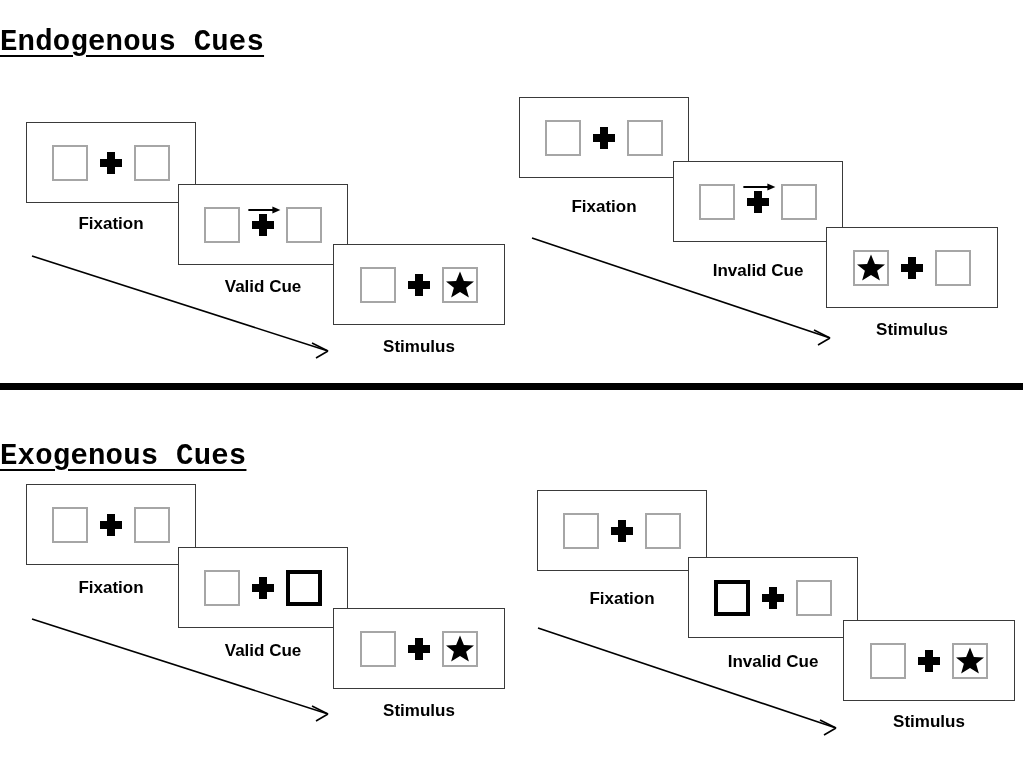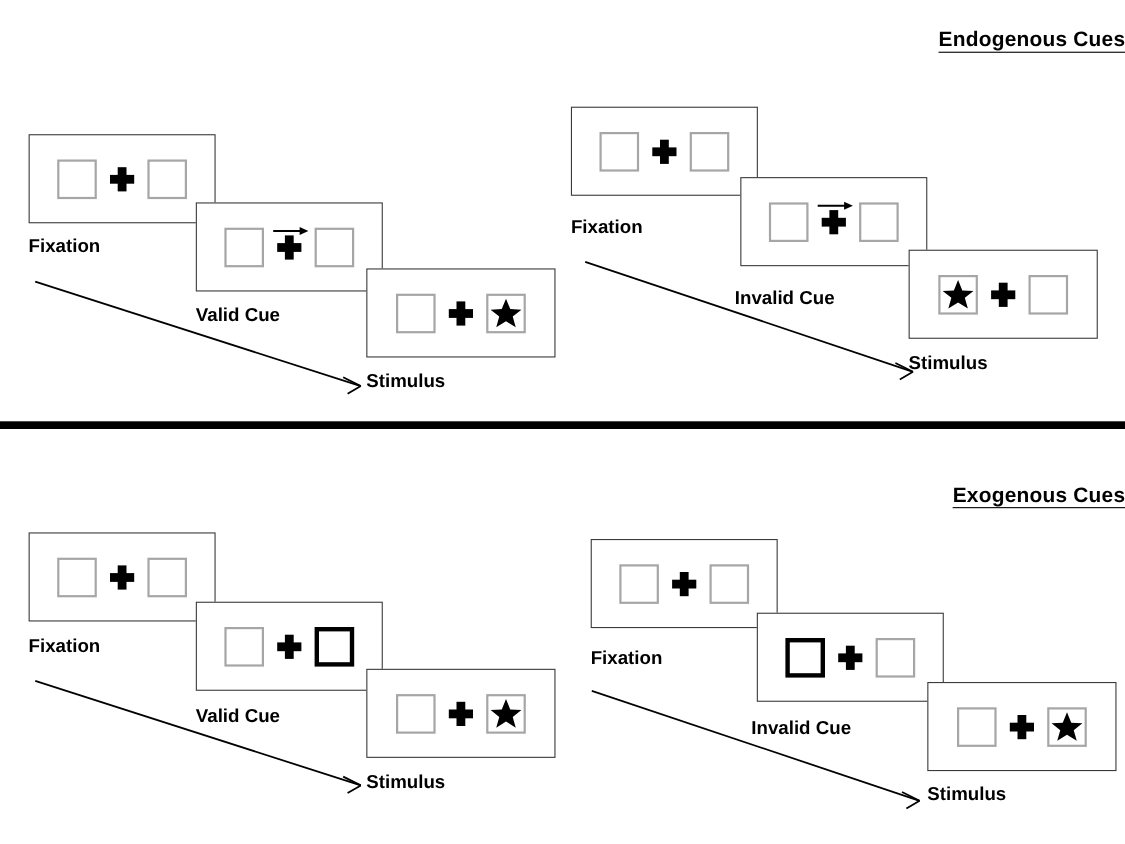--- a/index.html
+++ b/index.html
@@ -1,21 +1,21 @@
 <!DOCTYPE html>
 <html><head>
 <meta charset="utf-8">
 <style>
   html,body{margin:0;padding:0;background:#ffffff;}
   body{width:1023px;height:767px;position:relative;overflow:hidden;
        font-family:"Liberation Sans","DejaVu Sans",sans-serif;color:#000;}
 
-  .section-title{position:absolute;font-size:19px;font-weight:bold;
+  .section-title{position:absolute;font-size:29px;font-weight:bold;
      text-decoration:underline;text-underline-offset:5px;
-     text-align:right;white-space:nowrap;letter-spacing:.2px;}
+     text-align:left;white-space:nowrap;letter-spacing:.2px;font-family:Liberation Mono, monospace;}
 
   .divider{position:absolute;left:0;width:1023px;height:7px;background:#000;}
 
   
   .panel{position:absolute;background:#ffffff;border:1.6px solid #3a3a3a;
      box-sizing:border-box;display:flex;align-items:center;justify-content:center;}
   .panel-inner{display:flex;align-items:center;justify-content:center;gap:12px;}
 
   .sq{width:36px;height:36px;box-sizing:border-box;border:2px solid #a6a6a6;
       background:#fff;position:relative;display:flex;align-items:center;justify-content:center;}
@@ -25,21 +25,21 @@
   .plus::before,.plus::after{content:"";position:absolute;background:#000;}
   .plus::before{left:7px;top:0;width:8px;height:22px;}
   .plus::after{top:7px;left:0;height:8px;width:22px;}
 
   .cue-wrap{position:relative;display:flex;align-items:center;justify-content:center;}
   .cue-arrow{position:absolute;bottom:20px;left:50%;transform:translateX(-46%);}
 
   .star{width:30px;height:30px;display:block;}
 
   .panel-label{position:absolute;font-size:17px;font-weight:bold;
-     white-space:nowrap;text-align:left;}
+     white-space:nowrap;text-align:center;}
 
   .time-arrow{position:absolute;overflow:visible;}
 </style>
 </head>
 <body>
 
 <div class="section-title" style="left:0;width:1023px;top:26px;">Endogenous Cues</div>
 
 <svg class="time-arrow" style="left:28px;top:250px;" width="320" height="118" viewBox="0 0 320 118">
   <line x1="4" y1="6" x2="300" y2="101" stroke="#000" stroke-width="1.6"></line>

